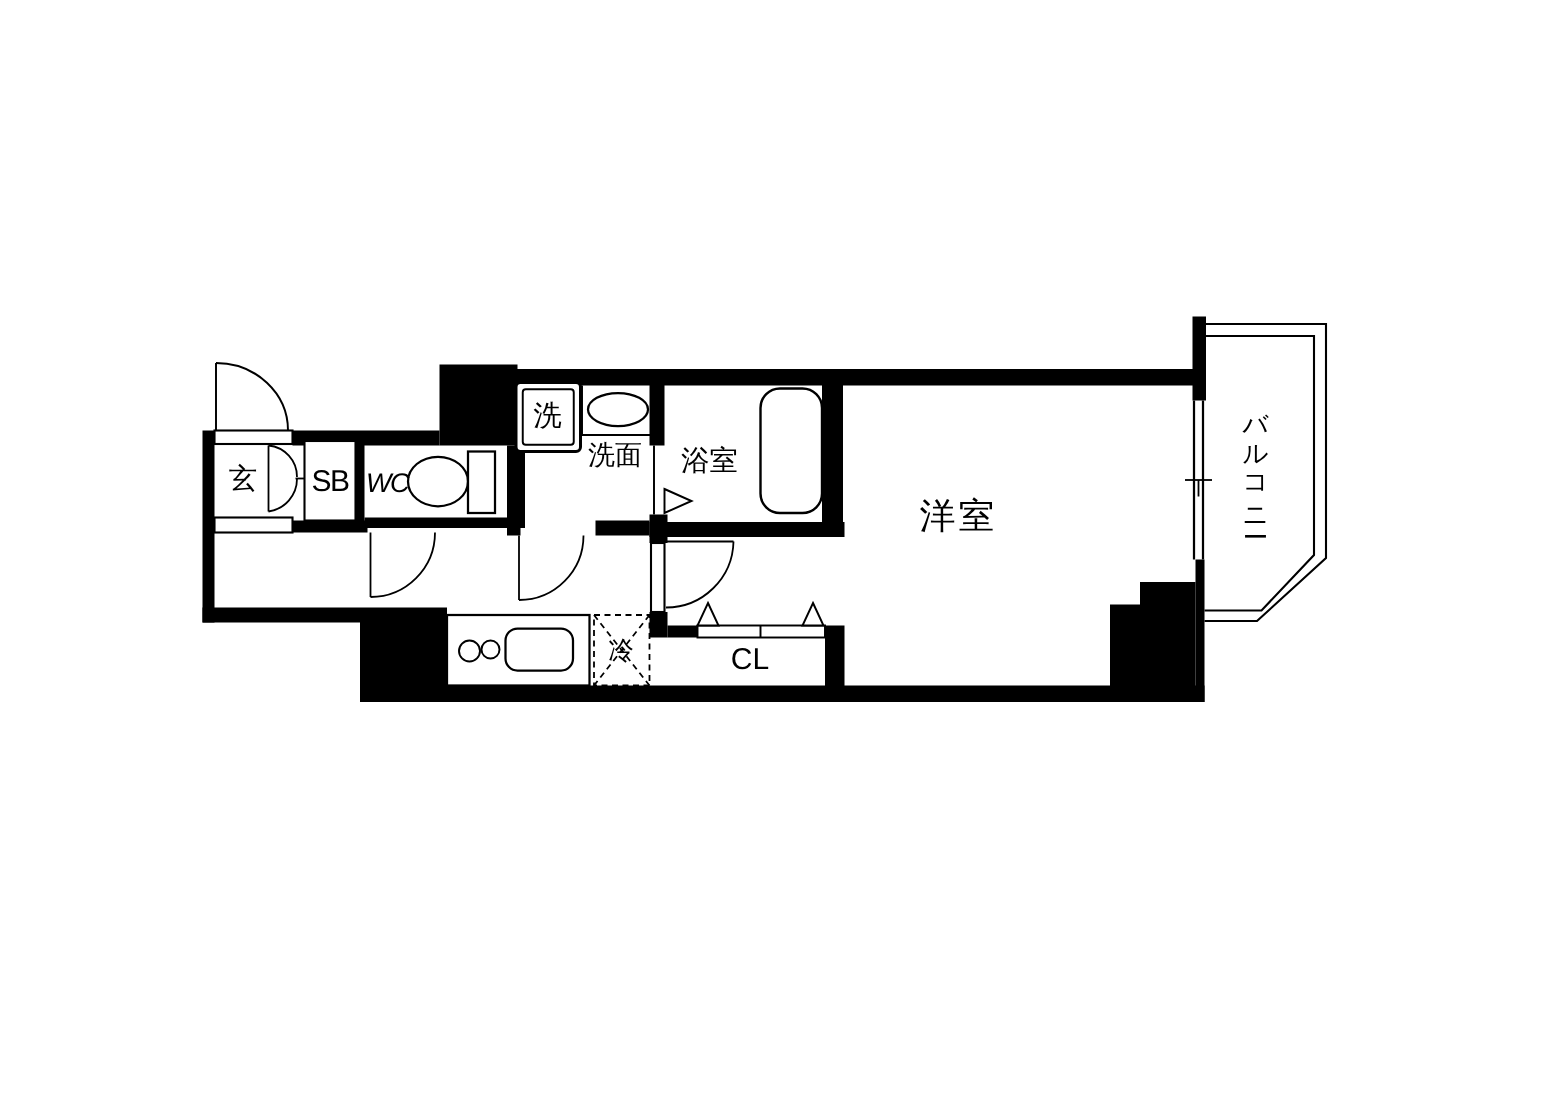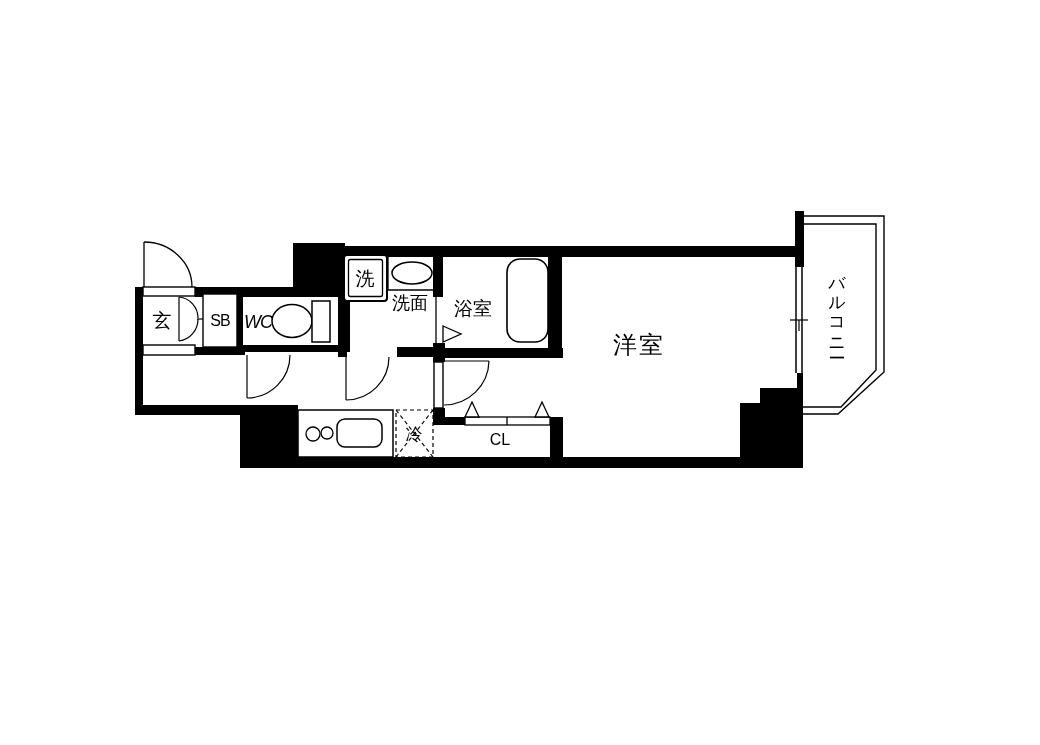--- a/index.html
+++ b/index.html
@@ -17,27 +17,27 @@
   .plan svg { position: absolute; left: 0; top: 0; }
   .lbl {
     position: absolute;
     color: #000;
     white-space: nowrap;
     transform: translate(-50%, -50%);
     line-height: 1;
     font-family: "Liberation Sans", sans-serif;
   }
   .lbl-genkan   { left: 162px; top: 320px; font-size: 19px; }
-  .lbl-sb       { left: 220px; top: 321px; font-size: 16px; letter-spacing: -1px; }
+  .lbl-sb       { left: 220px; top: 321px; font-size: 20px; letter-spacing: -1px; }
   .lbl-wc       { left: 258px; top: 322px; font-size: 18px; letter-spacing: -1px; font-style: italic; }
   .lbl-washer   { left: 365px; top: 278px; font-size: 19px; }
   .lbl-washroom { left: 410px; top: 303px; font-size: 18px; text-align: right; }
   .lbl-bathroom { left: 473px; top: 308px; font-size: 19px; text-align: right; }
   .lbl-western  { left: 639px; top: 345px; font-size: 24px; letter-spacing: 2px; }
-  .lbl-closet   { left: 500px; top: 440px; font-size: 16px; }
+  .lbl-closet   { left: 500px; top: 440px; font-size: 20px; }
   .lbl-fridge   { left: 414px; top: 434px; font-size: 17px; }
   .lbl-balcony  {
     left: 837px; top: 307px;
     font-size: 17px;
     writing-mode: vertical-rl;
     text-orientation: upright;
     letter-spacing: 2px;
   }
 </style>
 </head>

